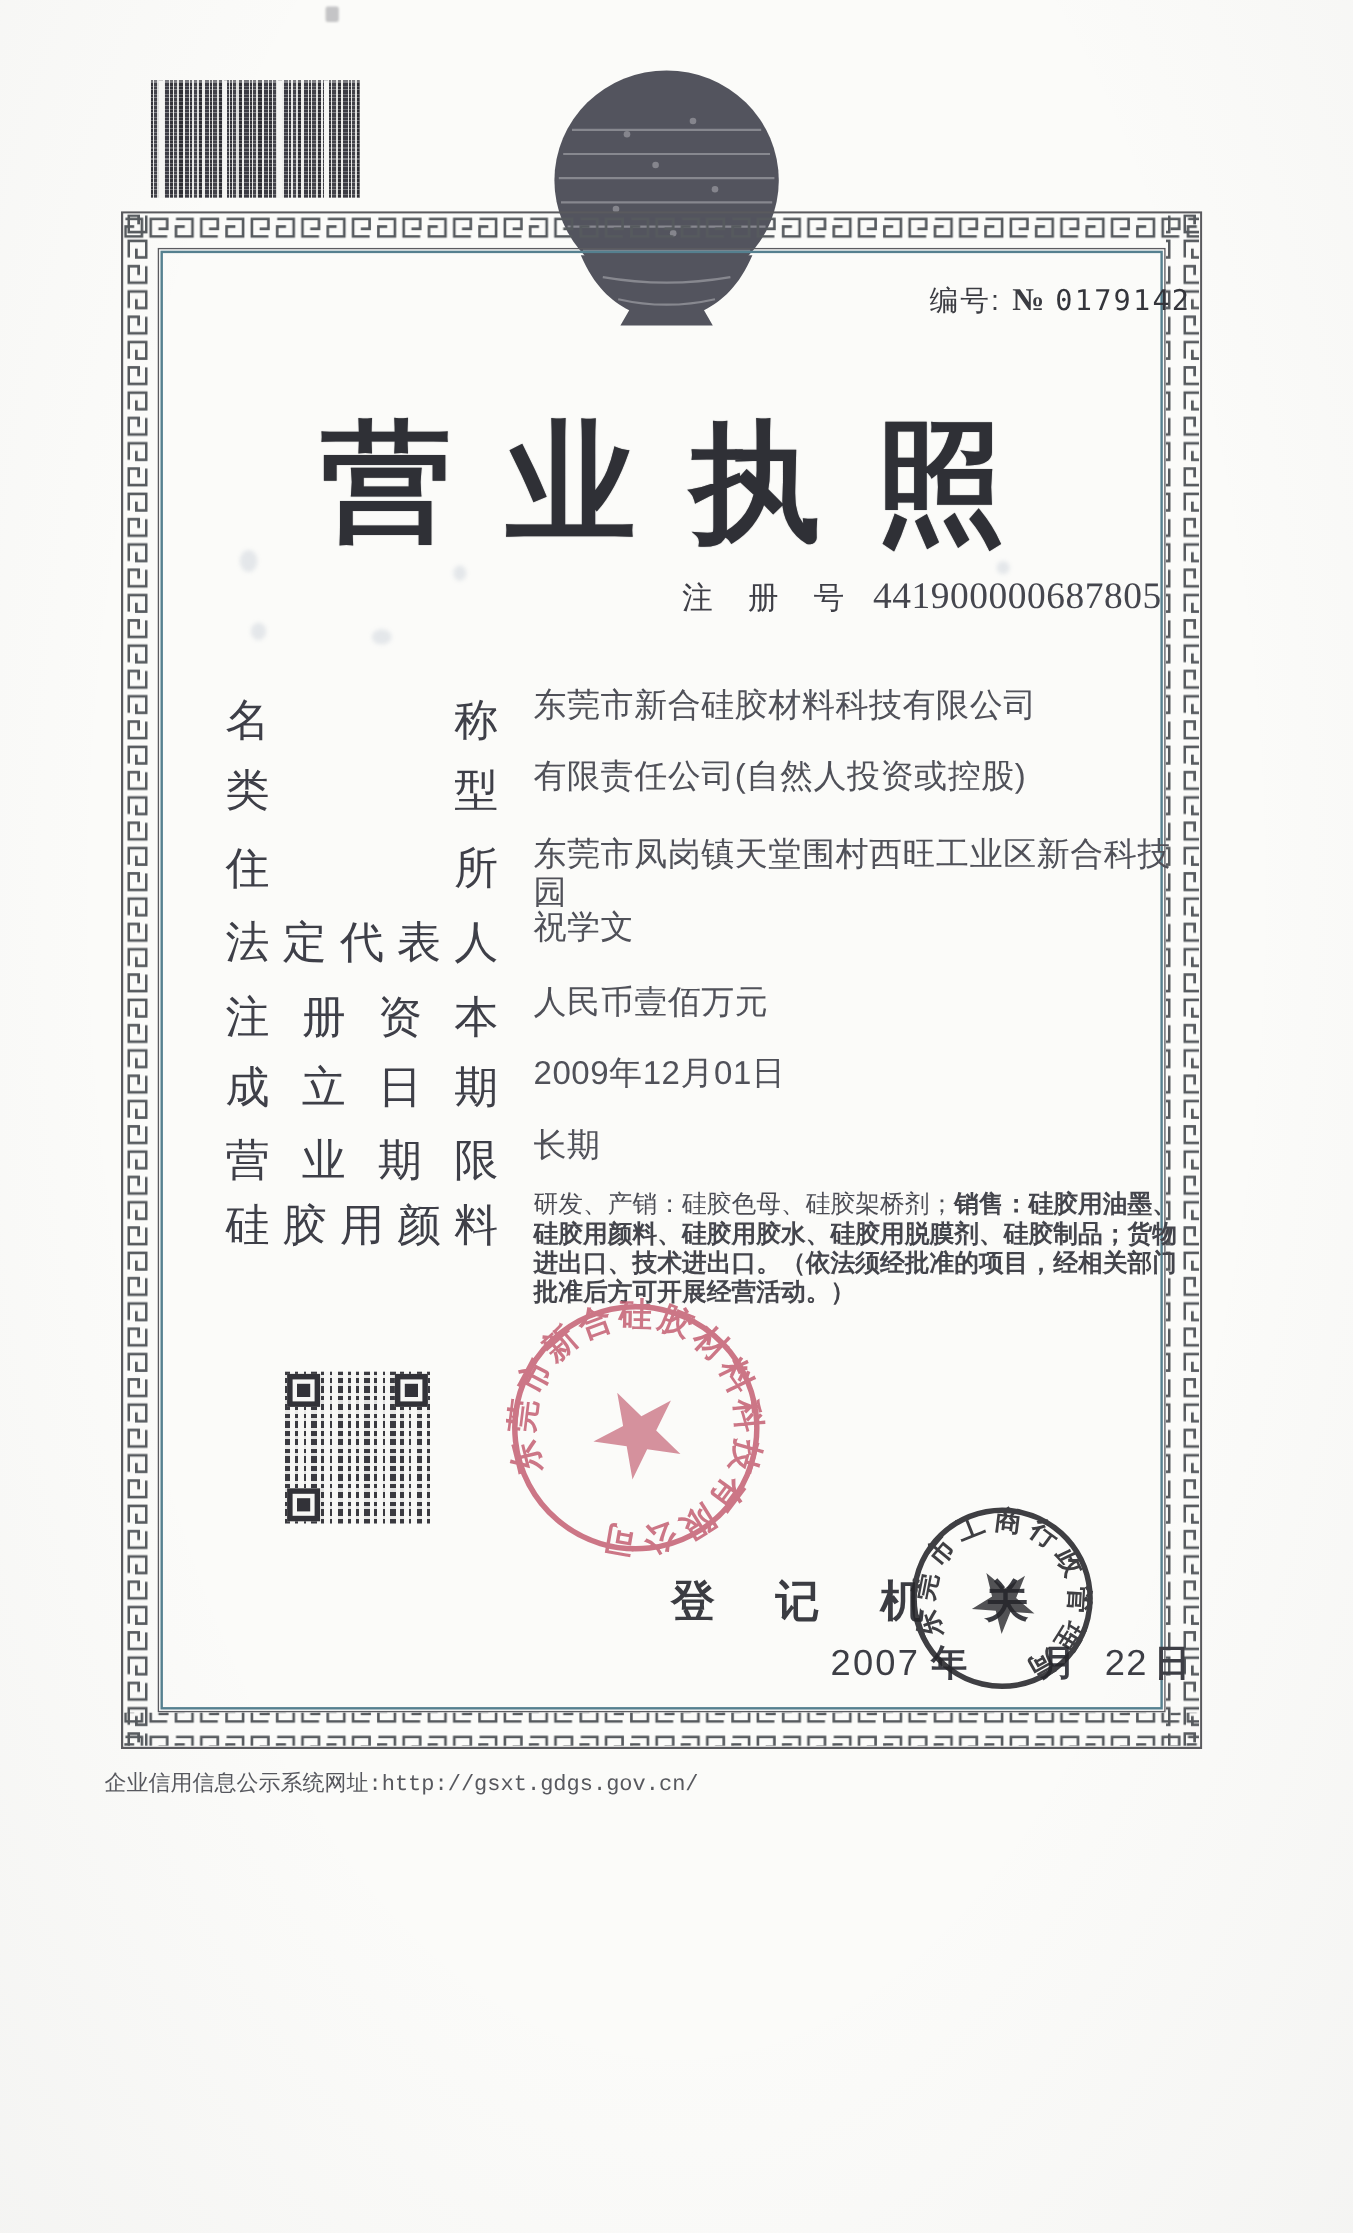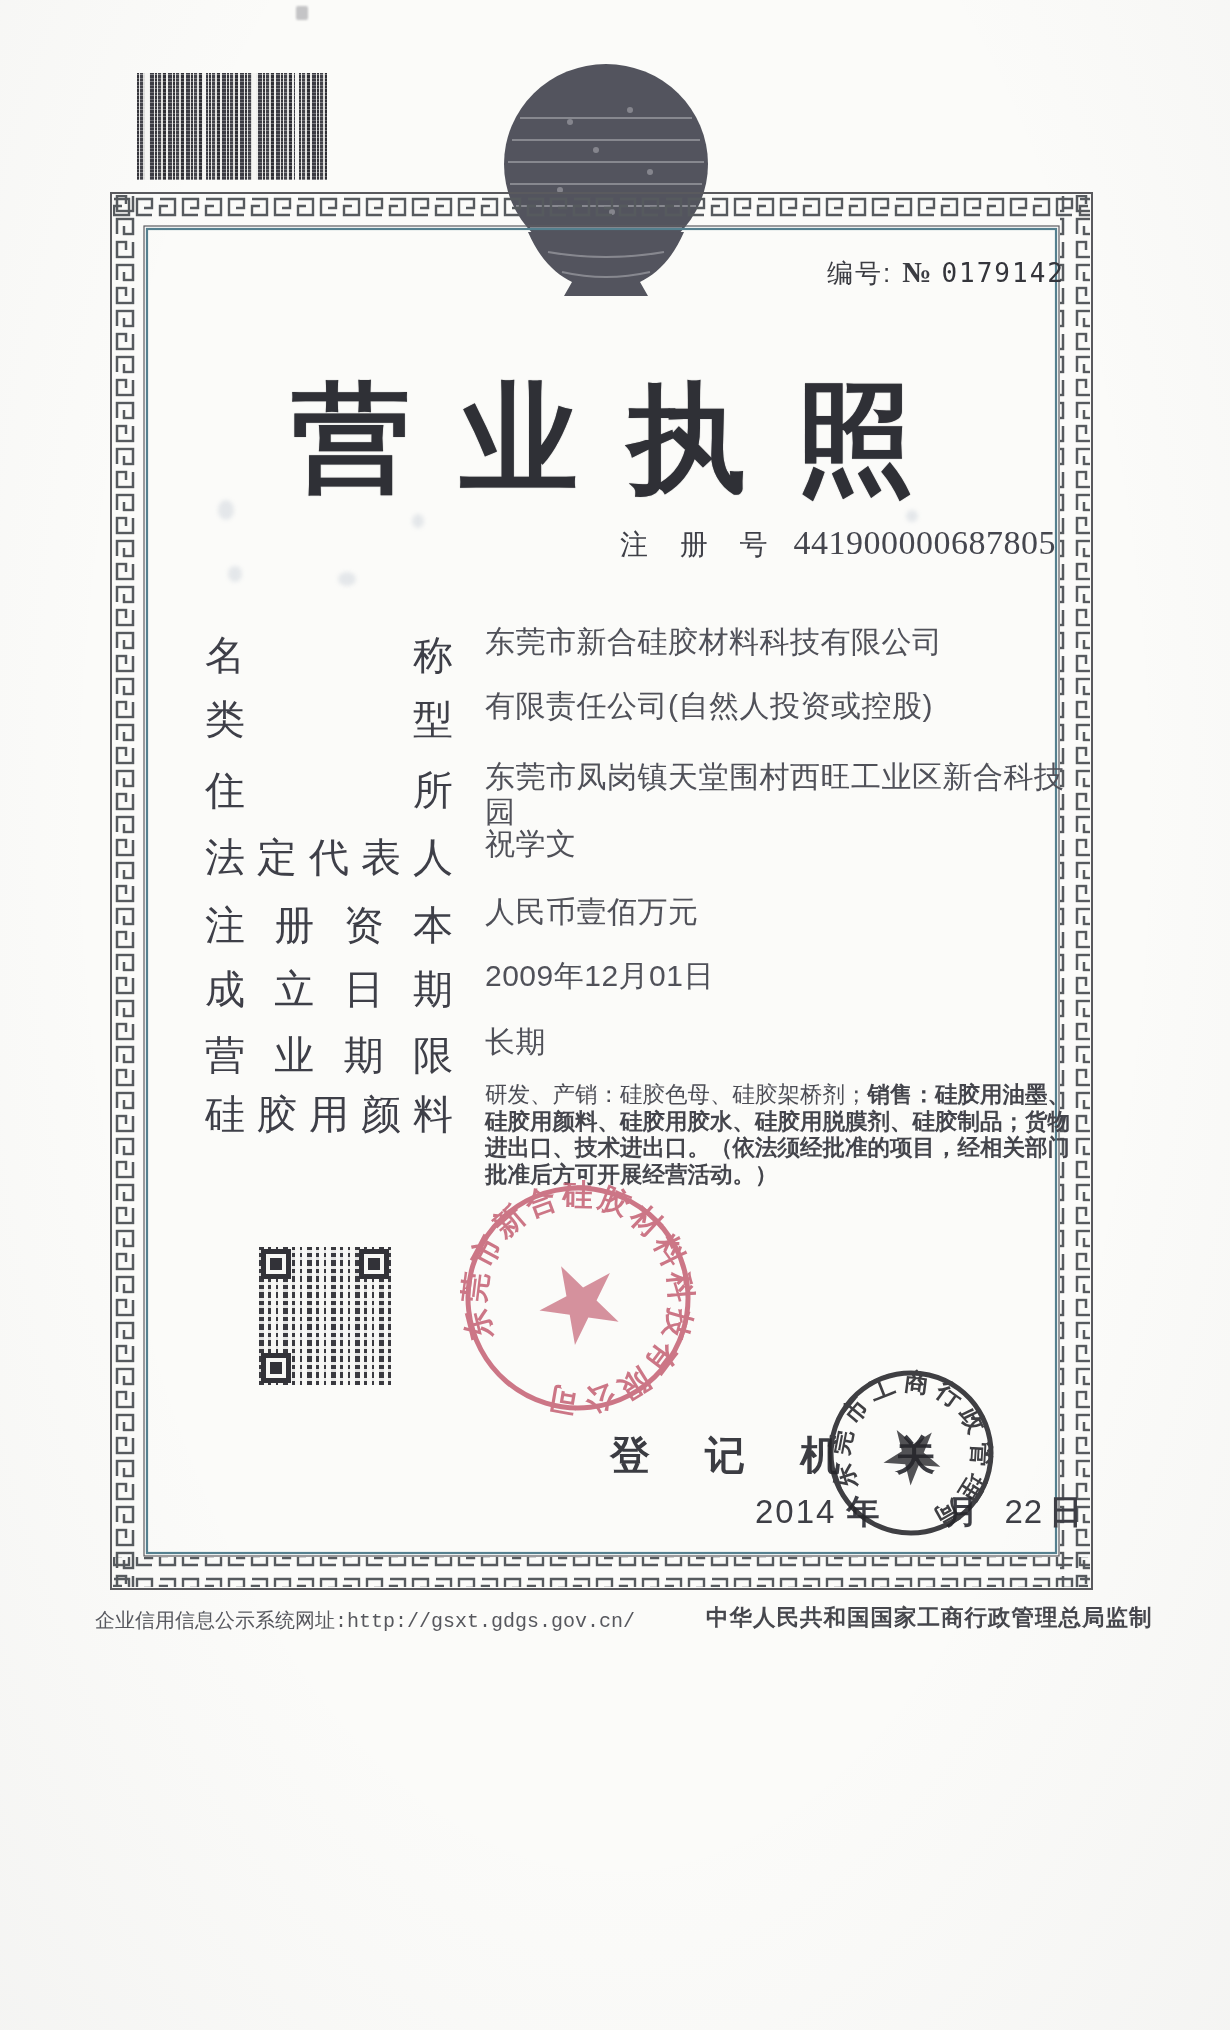--- a/index.html
+++ b/index.html
@@ -19,21 +19,21 @@
         #f5f5f3 158px 162px,rgba(0,0,0,0) 162px),
       repeating-linear-gradient(0deg, rgba(250,250,250,0.35) 0 1px, rgba(0,0,0,0) 1px 3px, rgba(255,255,255,0.25) 3px 4px, rgba(0,0,0,0) 4px 7px),
       repeating-linear-gradient(90deg,#34343a 0 2px,#e8e8e6 2px 3px,#43434a 3px 6px,#dcdcda 6px 8px,#2e2e34 8px 11px,#ededeb 11px 13px,#3c3c44 13px 17px,#e4e4e2 17px 18px);
     filter:blur(.3px);
   }
   
   .emblem{position:absolute;left:500px;top:62px;width:212px;height:236px;}
   
   .frame{position:absolute;left:110px;top:192px;width:983px;height:1398px;}
   
-  .serial{position:absolute;left:827px;top:256px;font-size:26px;color:#3b3c42;letter-spacing:2px;white-space:nowrap;}
+  .serial{position:absolute;left:845px;top:256px;font-size:26px;color:#3b3c42;letter-spacing:2px;white-space:nowrap;}
   .serial .nosym{font-family:"Liberation Serif",serif;font-weight:bold;font-size:29px;margin:0 8px 0 10px;}
   .serial .num{font-family:"DejaVu Sans Mono",monospace;font-size:26px;letter-spacing:2px;color:#34353b;}
   .title{
     position:absolute;left:292px;top:360px;font-size:118px;font-weight:900;letter-spacing:50px;
     color:#2f3036;white-space:nowrap;text-shadow:0 0 1px rgba(40,40,45,.6);
   }
   .regline{position:absolute;left:620px;top:524px;white-space:nowrap;}
   .regline .rlabel{font-size:28px;color:#3e3f47;letter-spacing:12px;margin-right:14px;}
   .regline .rnum{font-family:"Liberation Serif",serif;font-size:34px;color:#45464e;letter-spacing:.5px;}
   
@@ -188,38 +188,37 @@
       <circle cx="118" cy="118" r="110" fill="none" stroke="#c25a6e" stroke-width="5"></circle>
       <text font-size="30" letter-spacing="4" fill="#c25a6e" font-weight="600">
         <textPath href="#redArc" startOffset="1%">东莞市新合硅胶材料科技有限公司</textPath>
       </text>
       <polygon points="118,82 127.4,111.1 157.9,111 133.2,128.9 142.7,158 118,140 93.3,158 102.8,128.9 78.1,111 108.6,111.1" fill="#c25a6e" opacity="0.8"></polygon>
     </g>
   </svg>
 
   <div class="registrar">登 记 机 关</div>
   <div class="dateline">
-    <span class="d-year">2014</span><span class="d-yu">年</span><span class="d-mu">月</span><span class="d-day">22</span><span class="d-du">日</span>
+    <span class="d-year">2007</span><span class="d-yu">年</span><span class="d-mu">月</span><span class="d-day">22</span><span class="d-du">日</span>
   </div>
 
   <svg class="seal-black" viewBox="0 0 190 190">
     <defs>
       <path id="blkArc" d="M 33,95 A 62 62 0 1 1 157,95 A 62 62 0 1 1 33,95" fill="none"></path>
     </defs>
     <g transform="rotate(-32 95 95)">
       <circle cx="95" cy="95" r="80" fill="none" stroke="#26262a" stroke-width="5"></circle>
       <text font-size="25" letter-spacing="6" fill="#26262a" font-weight="700">
         <textPath href="#blkArc" startOffset="0%">东莞市工商行政管理局</textPath>
       </text>
       <polygon points="95,68 101.8,88.7 123.5,88.7 105.9,101.6 112.6,122.3 95,109.5 77.4,122.3 84.1,101.6 66.5,88.7 88.2,88.7" fill="#26262a" opacity="0.9"></polygon>
     </g>
   </svg>
 
   <div class="footer-left">企业信用信息公示系统网址:http://gsxt.gdgs.gov.cn/</div>
-  <div class="footer-right">中华人民共和国国家工商行政管理总局监制</div>
 
   <div class="smudge sm1"></div>
   <div class="smudge sm2"></div>
   <div class="smudge sm3"></div>
   <div class="smudge sm4"></div>
   <div class="smudge sm5"></div>
 
 </div>
 
 </body></html>

